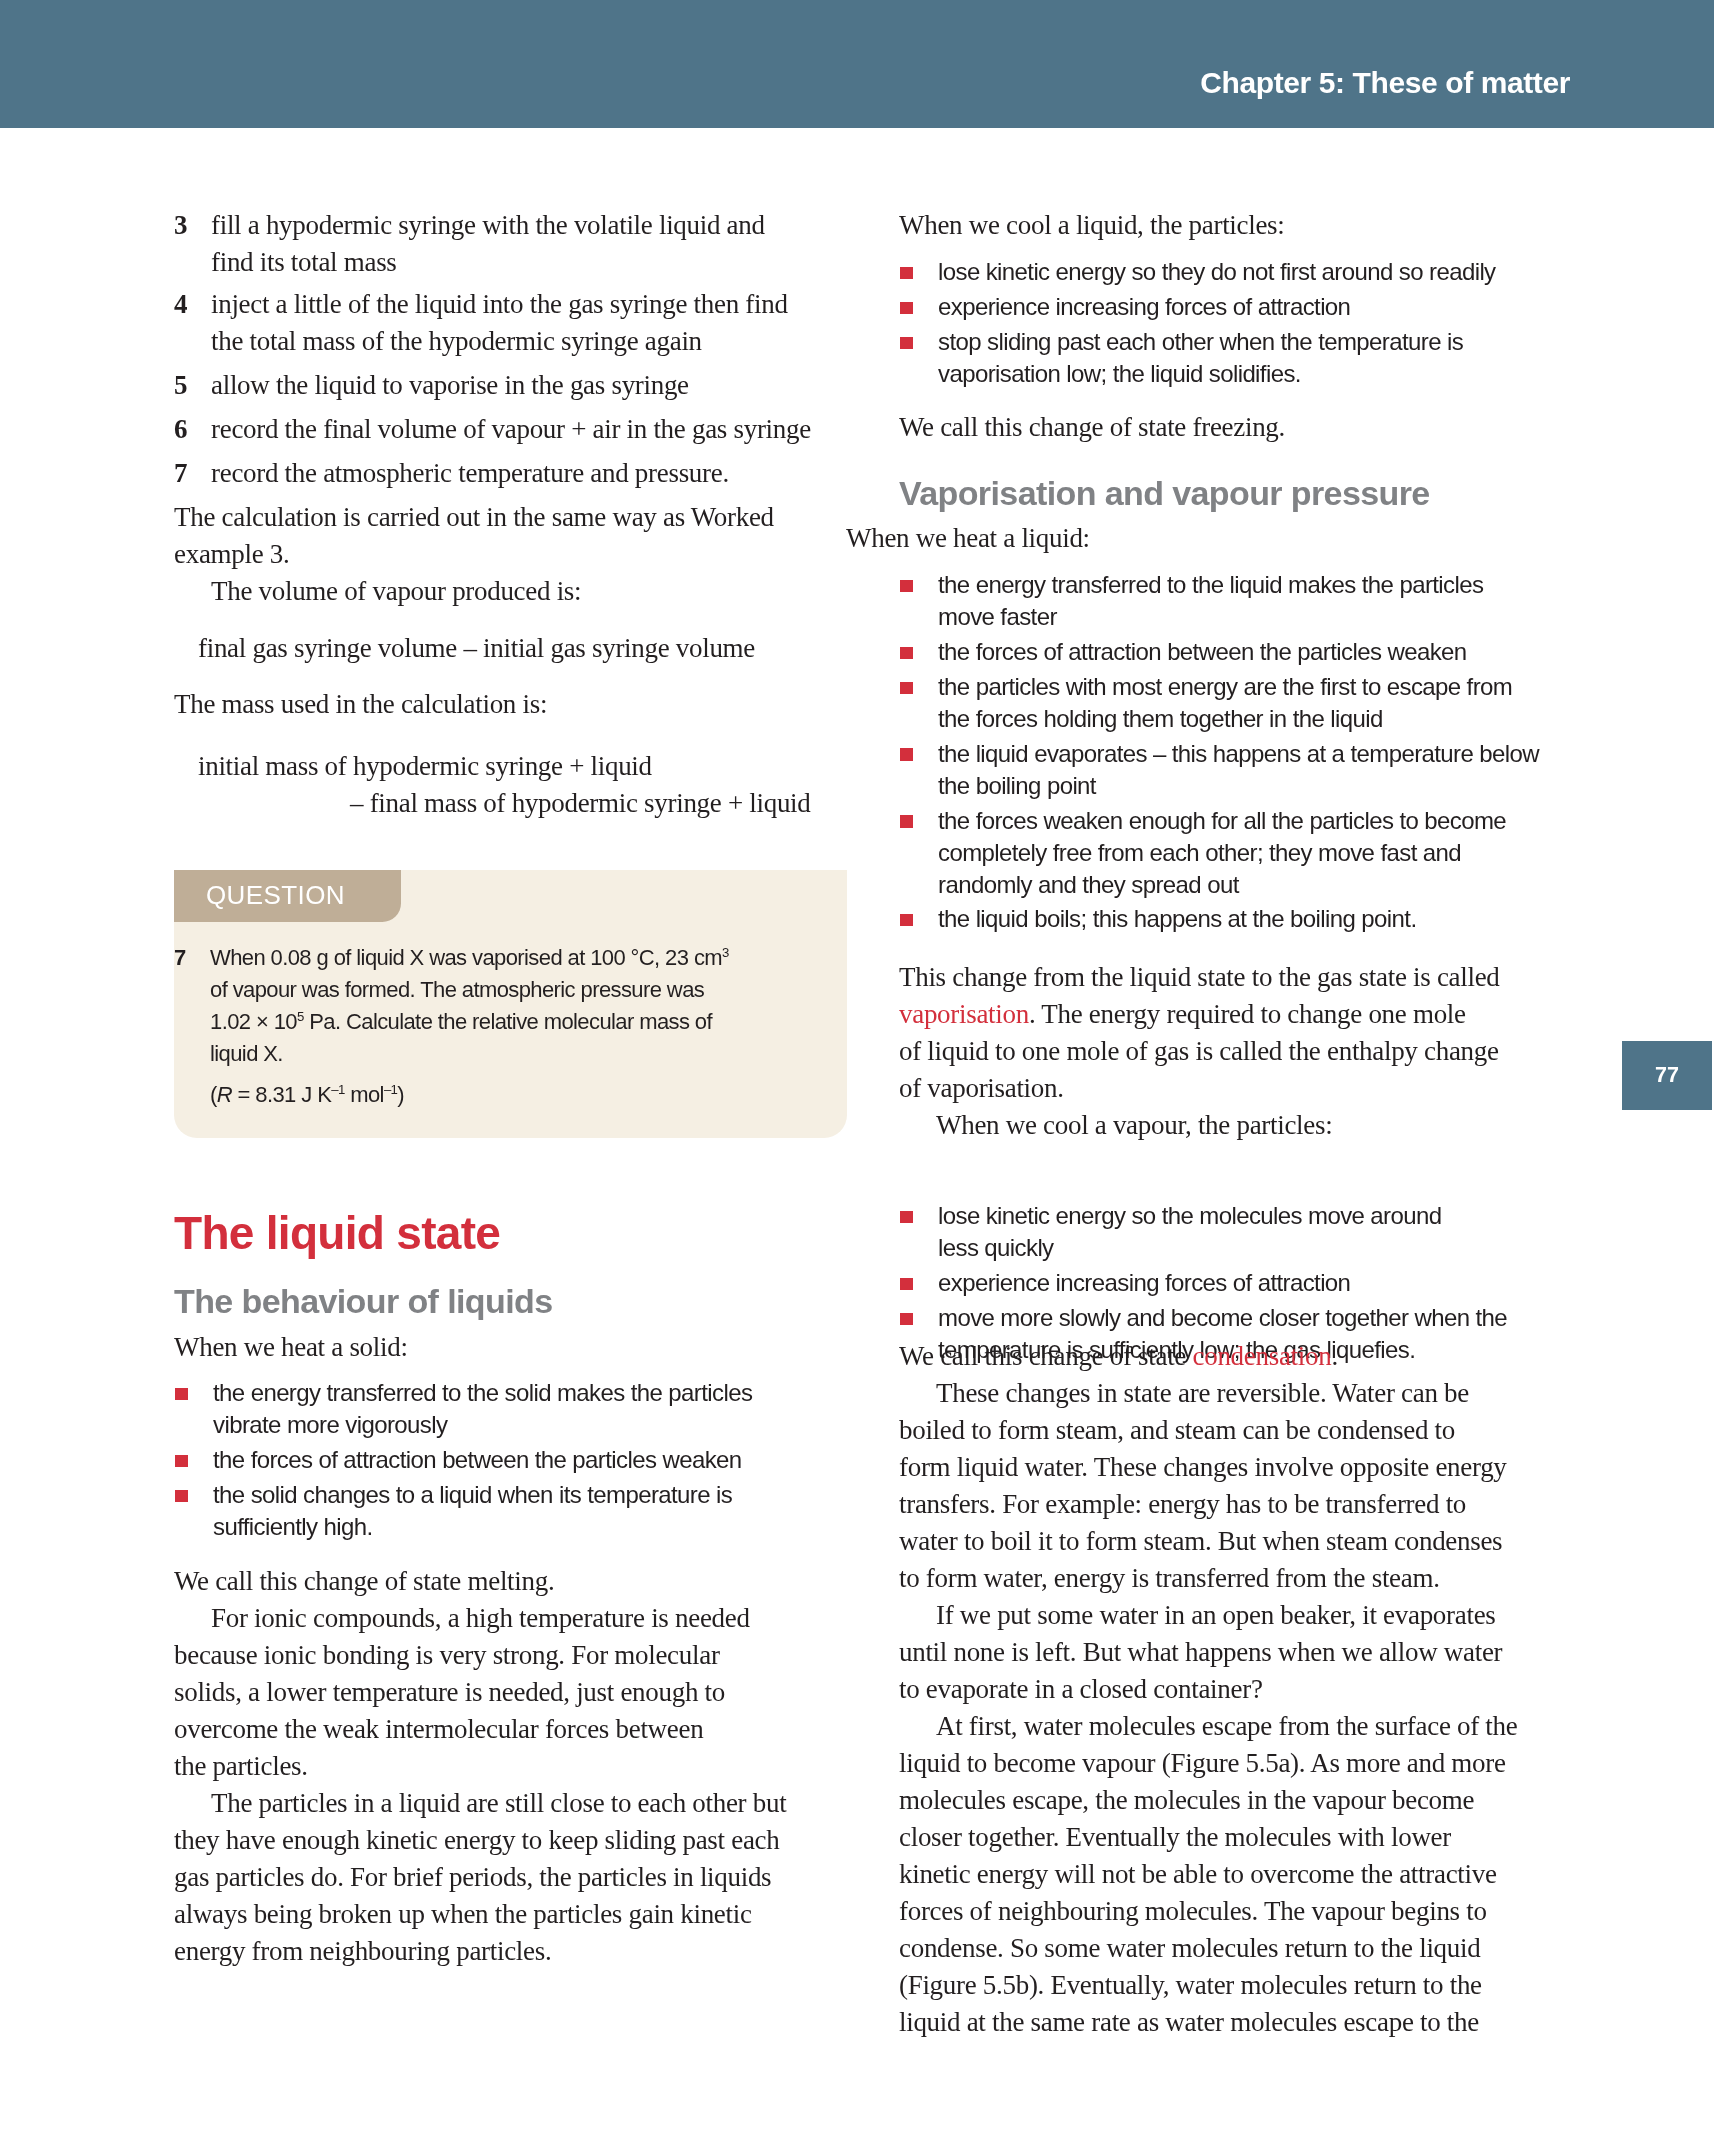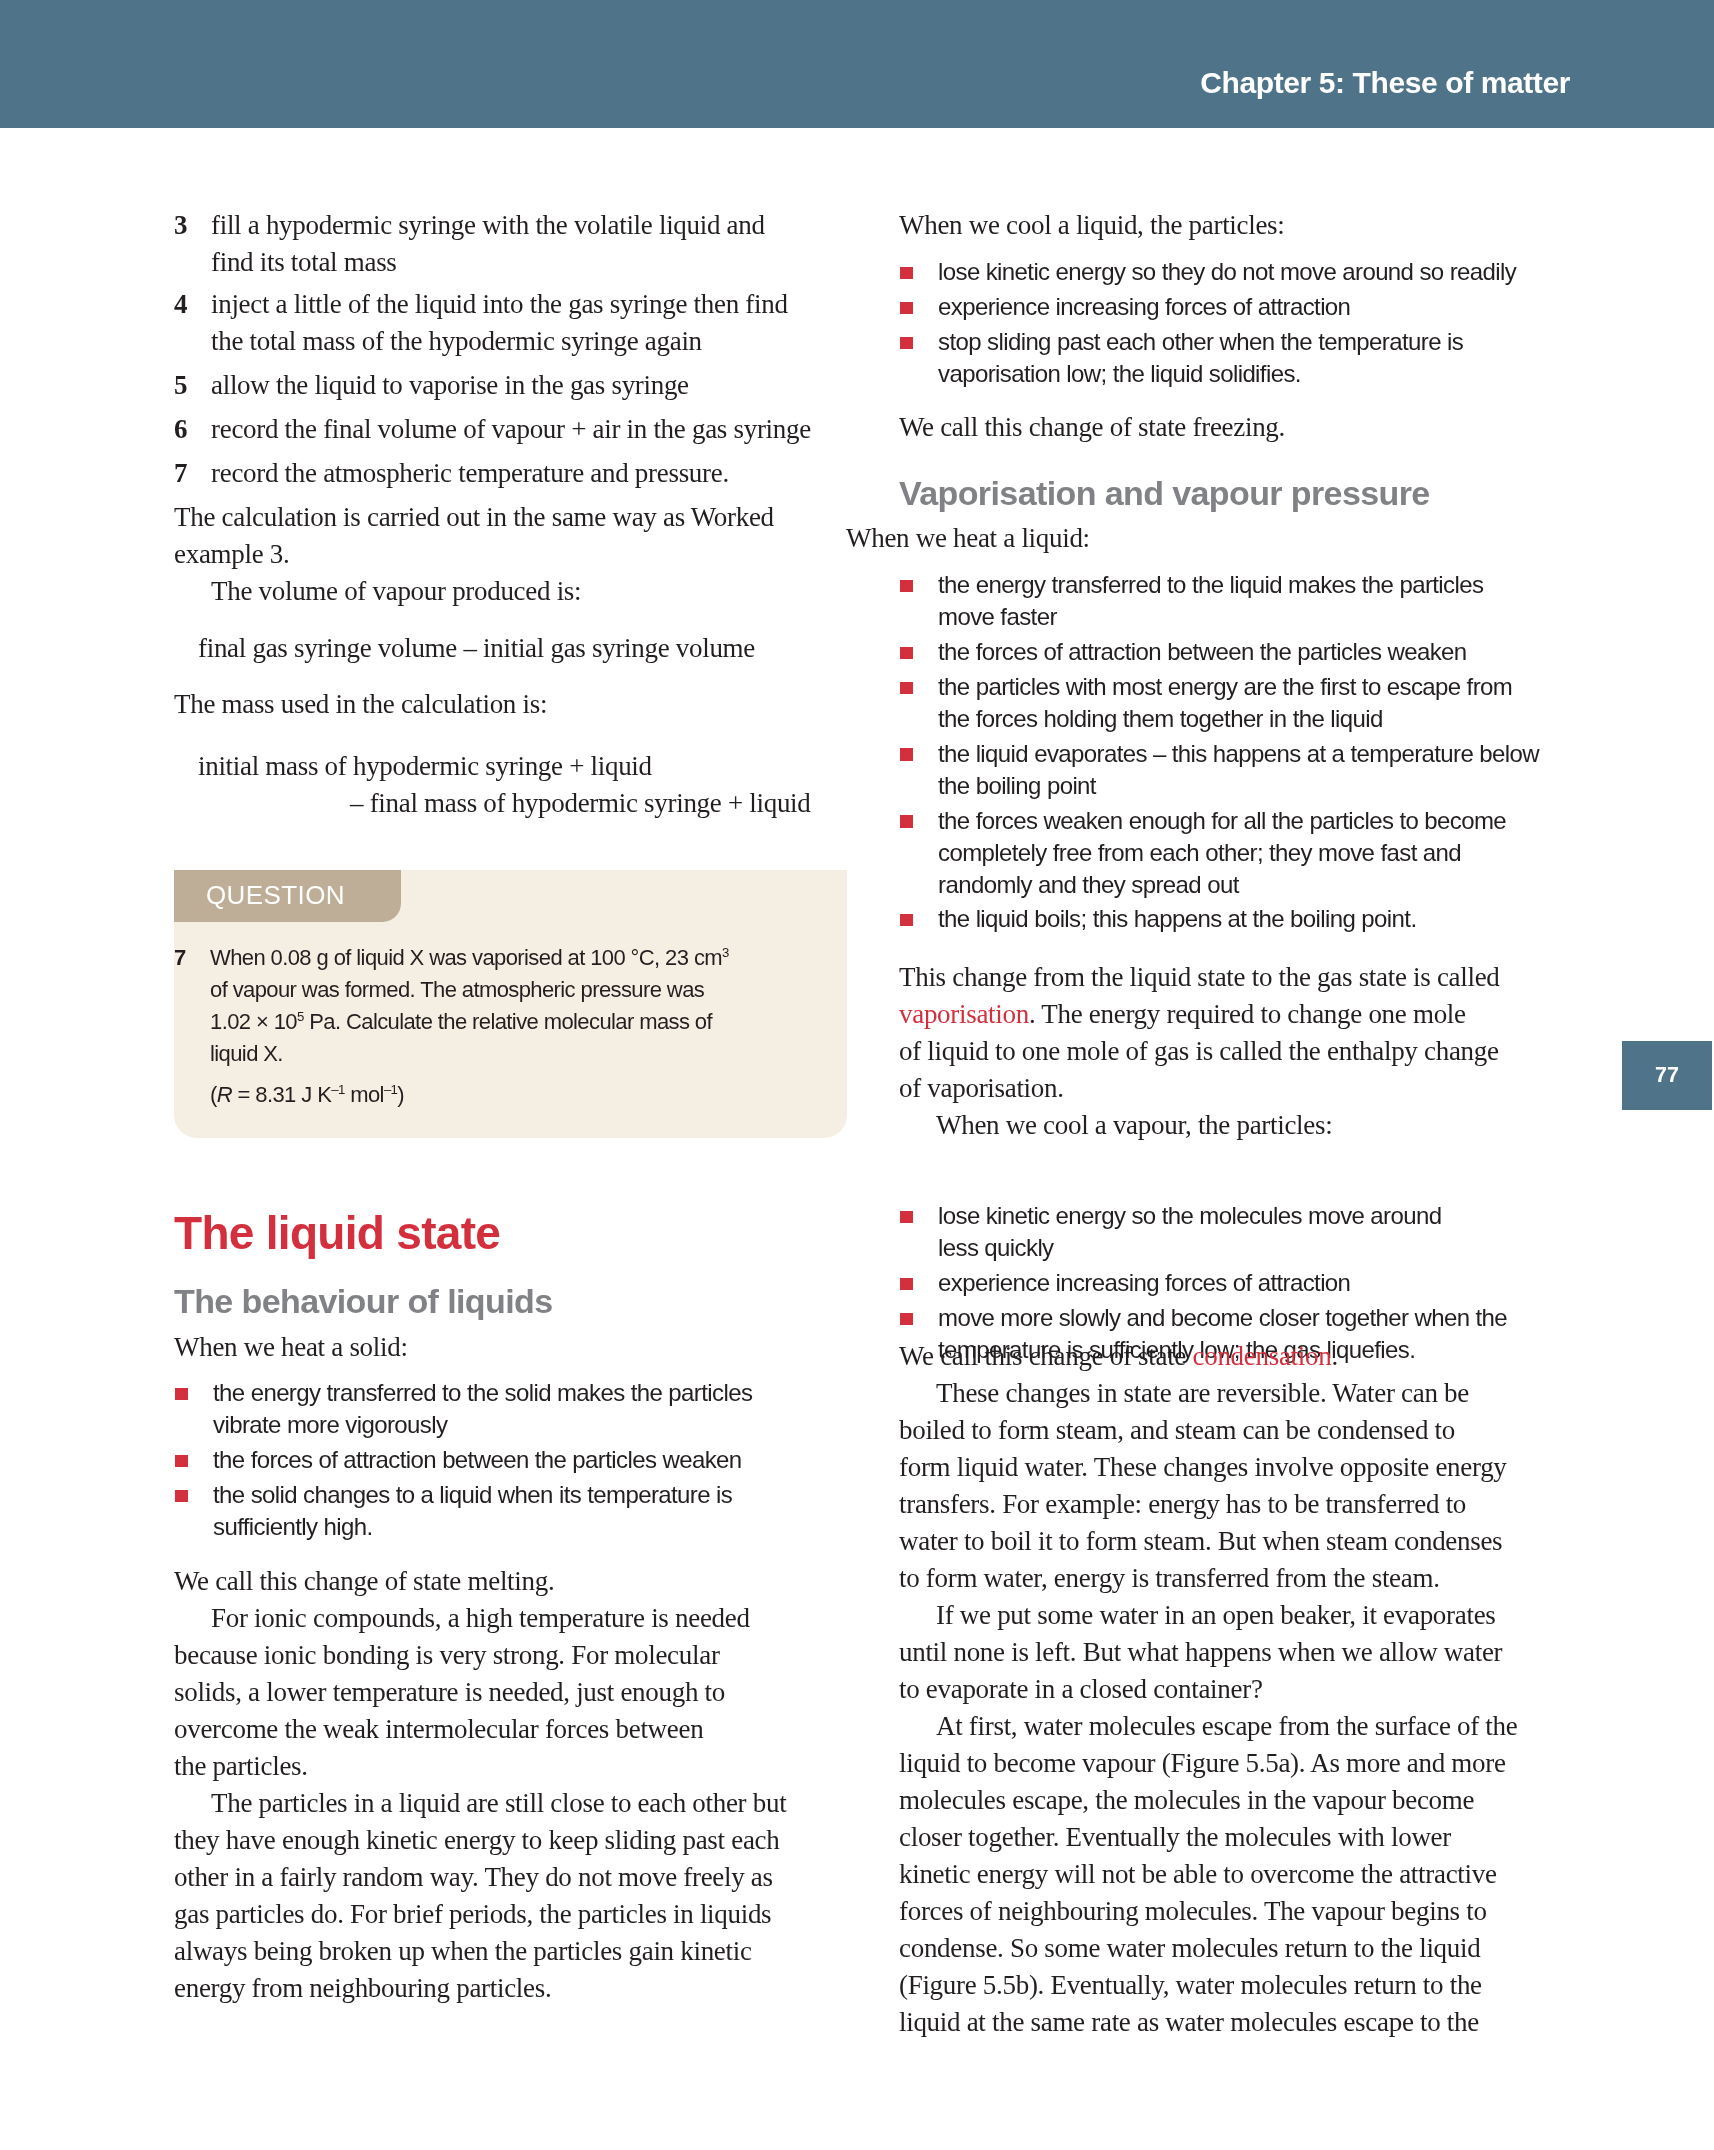--- a/index.html
+++ b/index.html
@@ -109,31 +109,30 @@
 
 <div class="col-left serif" style="top:1563px;">
   <div>We call this change of state melting.</div>
   <div style="padding-left:37px;">For ionic compounds, a high temperature is needed</div>
   <div>because ionic bonding is very strong. For molecular</div>
   <div>solids, a lower temperature is needed, just enough to</div>
   <div>overcome the weak intermolecular forces between</div>
   <div>the particles.</div>
   <div style="padding-left:37px;">The particles in a liquid are still close to each other but</div>
   <div>they have enough kinetic energy to keep sliding past each</div>
-  <div>other in a fairly random way. They do not move freely as</div>
   <div>gas particles do. For brief periods, the particles in liquids</div>
   <div>always being broken up when the particles gain kinetic</div>
   <div>energy from neighbouring particles.</div>
 </div>
 
 <div class="abs serif" style="left:899px; top:207px;">When we cool a liquid, the particles:</div>
 <ul class="bullet-list sans" style="left:899px; top:256px; width:682px;">
   <li>
       <span class="sq"></span>
-      <div>lose kinetic energy so they do not move around so readily</div>
+      <div>lose kinetic energy so they do not first around so readily</div>
     </li>
   <li>
       <span class="sq"></span>
       <div>experience increasing forces of attraction</div>
     </li>
   <li>
       <span class="sq"></span>
       <div>stop sliding past each other when the temperature is</div>
       <div>vaporisation low; the liquid solidifies.</div>
     </li>

